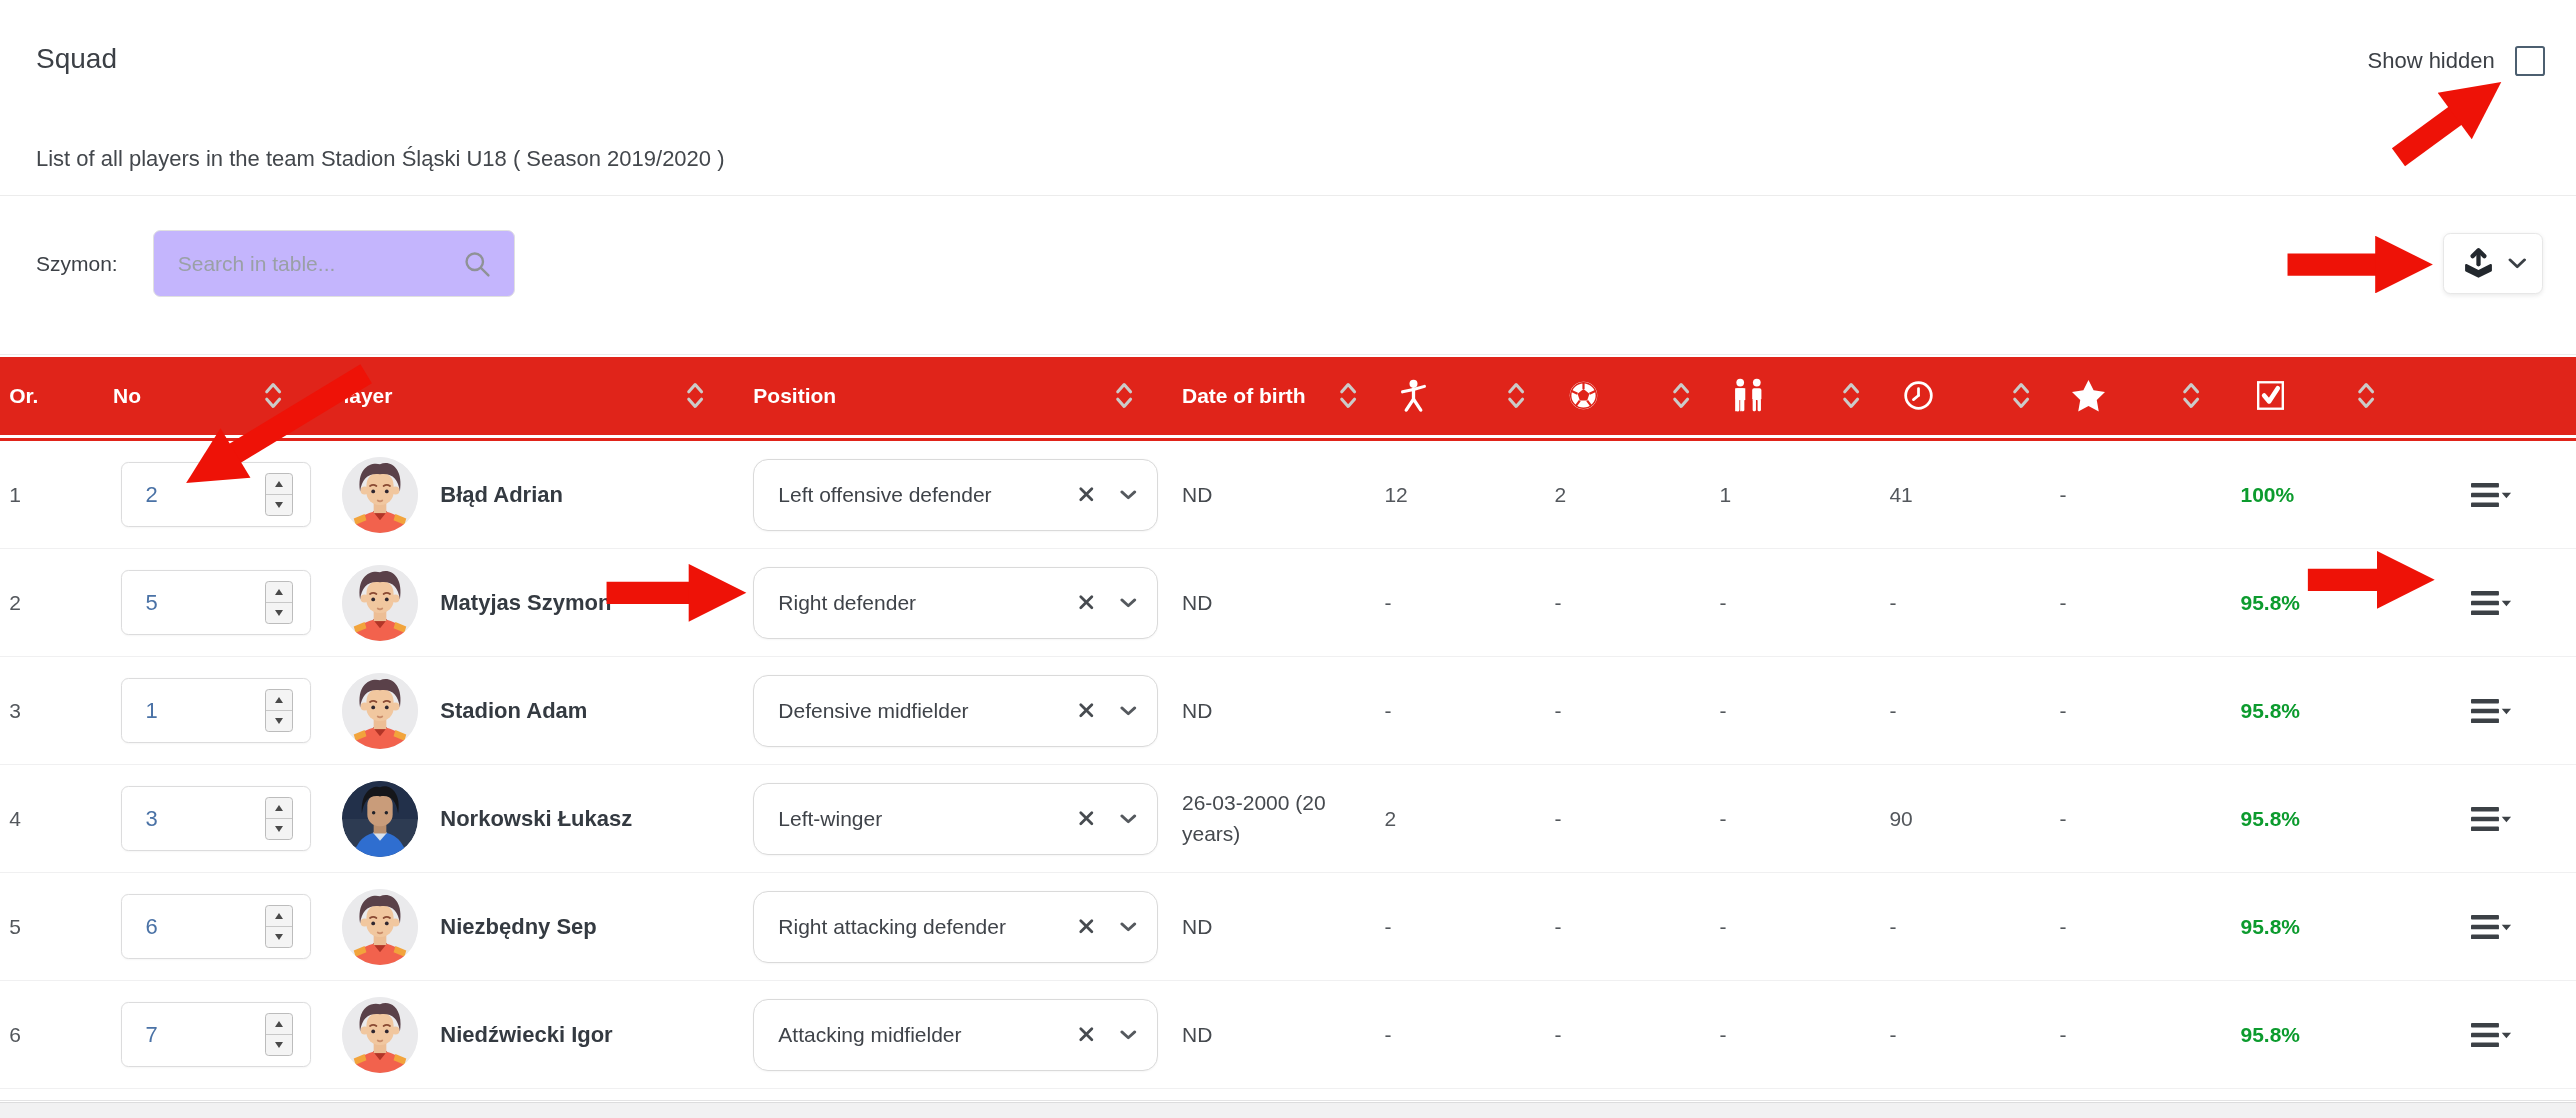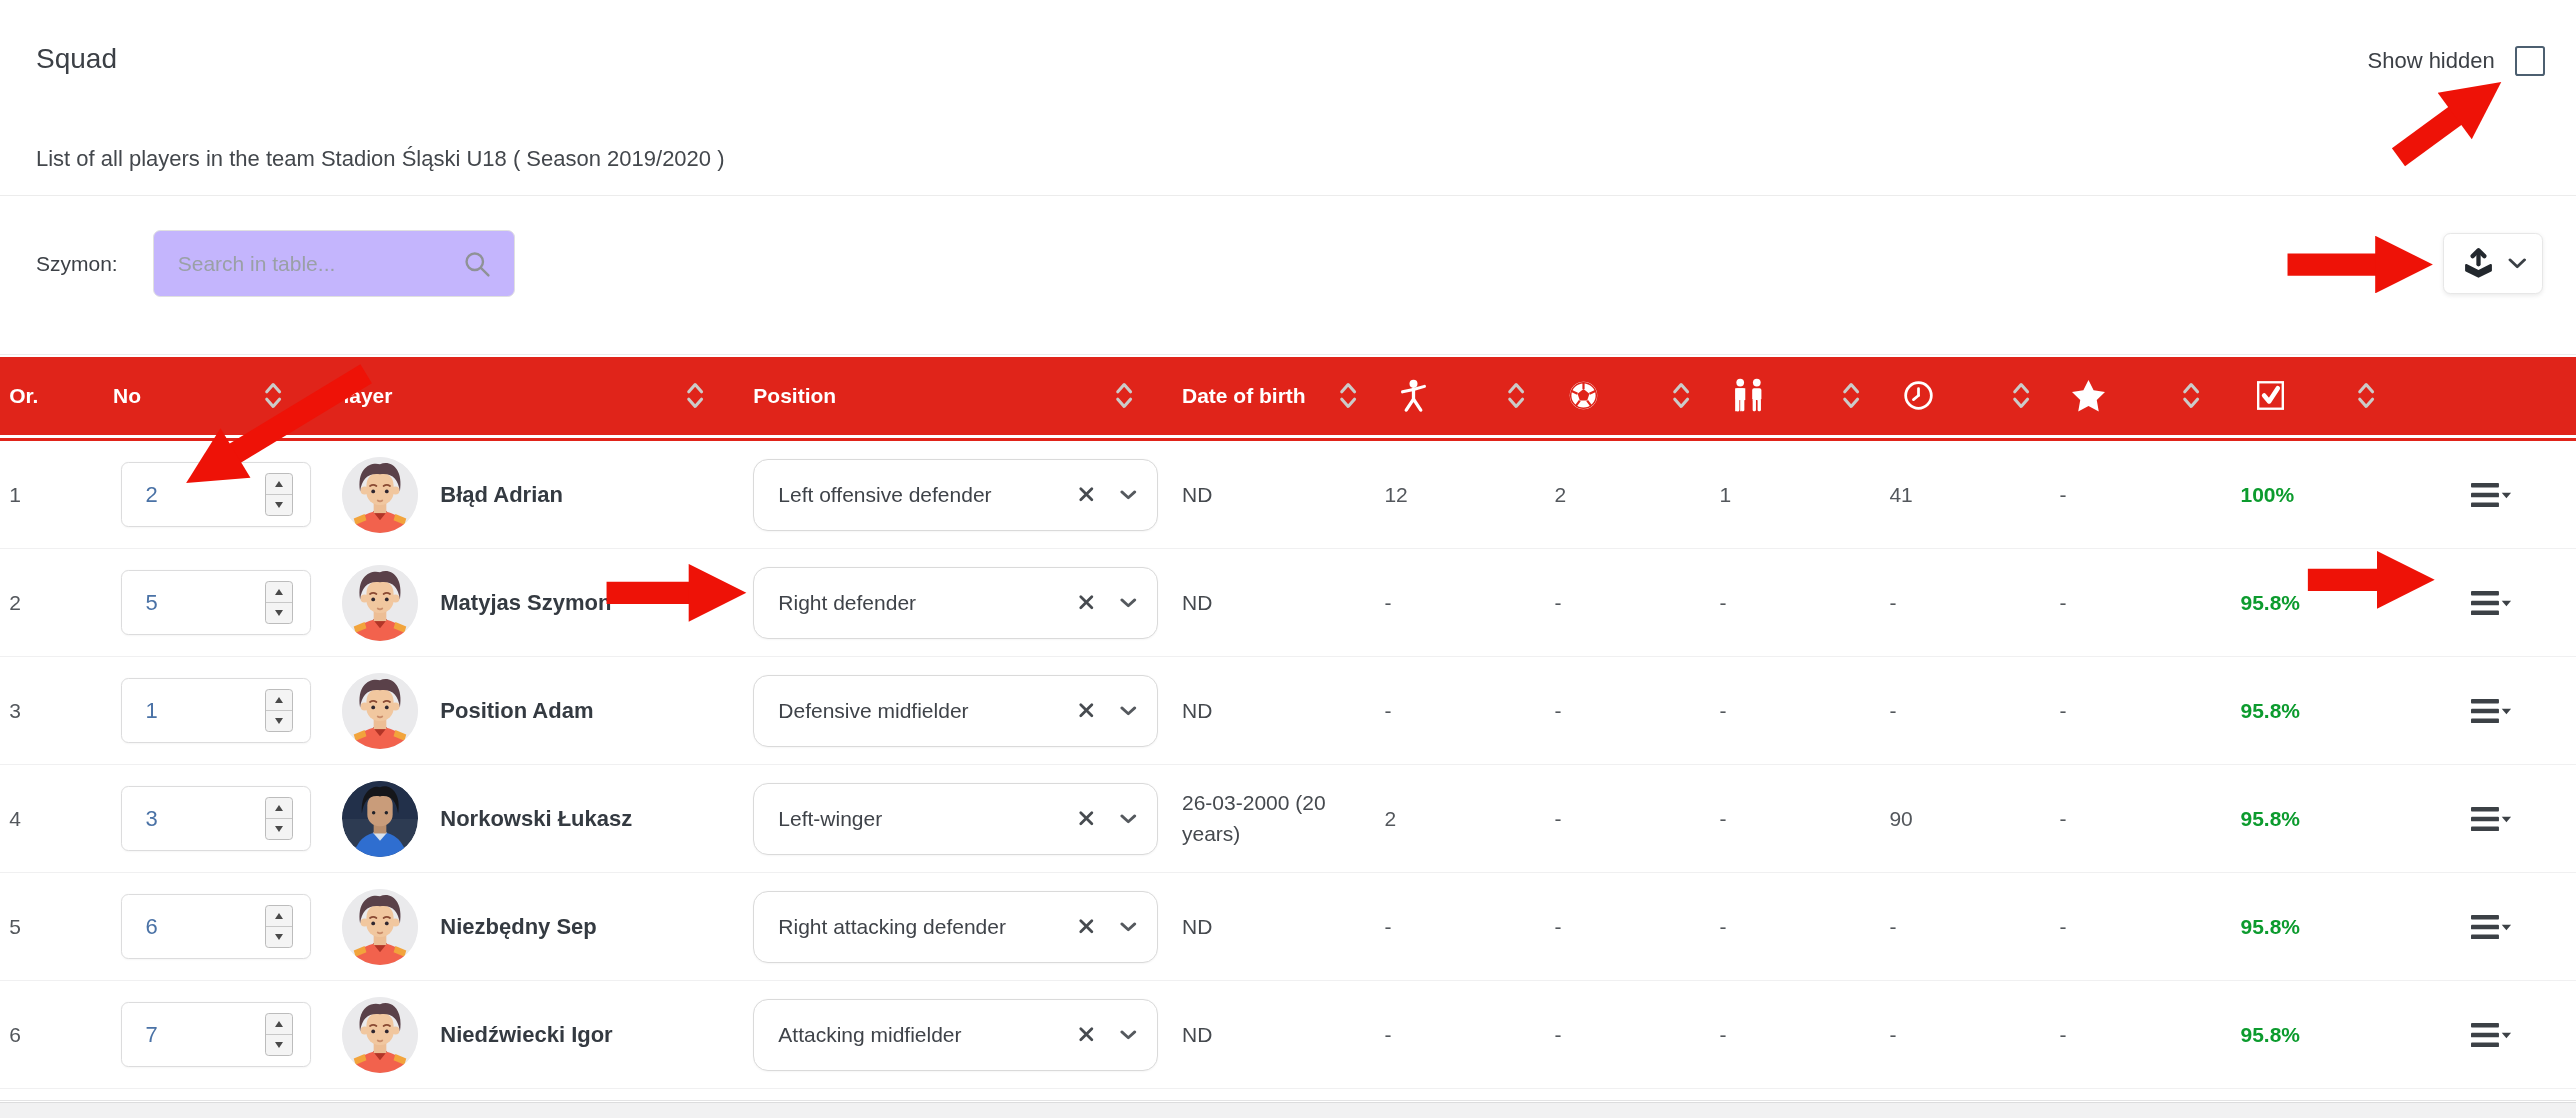--- a/index.html
+++ b/index.html
@@ -451,21 +451,21 @@
           <rect x="27" y="17" width="30" height="36" rx="14" fill="#f1c79f"></rect>
           <path d="M20,38 C16,12 32,5 42,8 C54,3 68,13 64,38 C62,24 55,17 42,19 C29,17 22,24 20,38 Z" fill="#5a4149"></path>
           <path d="M31,32 q3.5,-2.5 7,0" fill="none" stroke="#8a4a33" stroke-width="2" stroke-linecap="round"></path>
           <path d="M46,32 q3.5,-2.5 7,0" fill="none" stroke="#8a4a33" stroke-width="2" stroke-linecap="round"></path>
           <circle cx="34.5" cy="38" r="2.1" fill="#2f2730"></circle>
           <circle cx="49.5" cy="38" r="2.1" fill="#2f2730"></circle>
           <path d="M39.5,48 q2.5,1.8 5,0" fill="none" stroke="#c98c6a" stroke-width="2" stroke-linecap="round"></path>
         </svg>
 
       </span>
-      <span class="pname">Position Adam</span>
+      <span class="pname">Stadion Adam</span>
     </div>
 
     <div>
       <div class="sel-box">
         <span class="sel-text">Defensive midfielder</span>
         <svg class="sel-x" width="16.6" height="16.6" viewBox="0 0 18 18">
           <line x1="3" y1="3" x2="15" y2="15"></line>
             <line x1="15" y1="3" x2="3" y2="15"></line>
         </svg>
         <svg class="sel-ch" width="16.6" height="10.2" viewBox="0 0 18 11">

